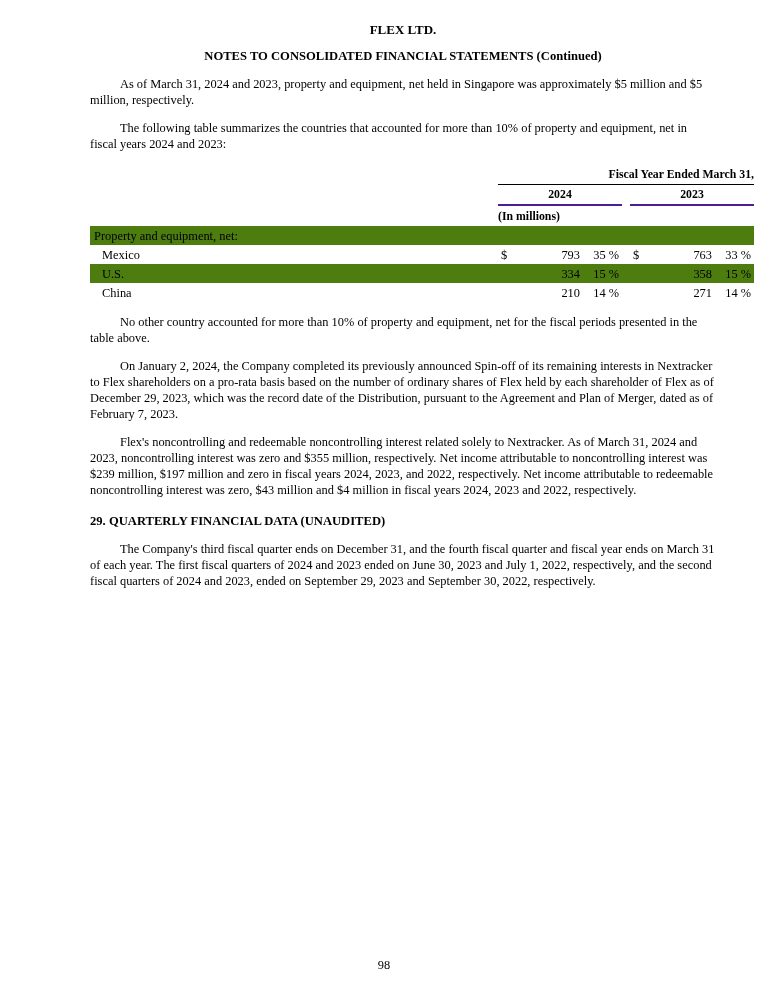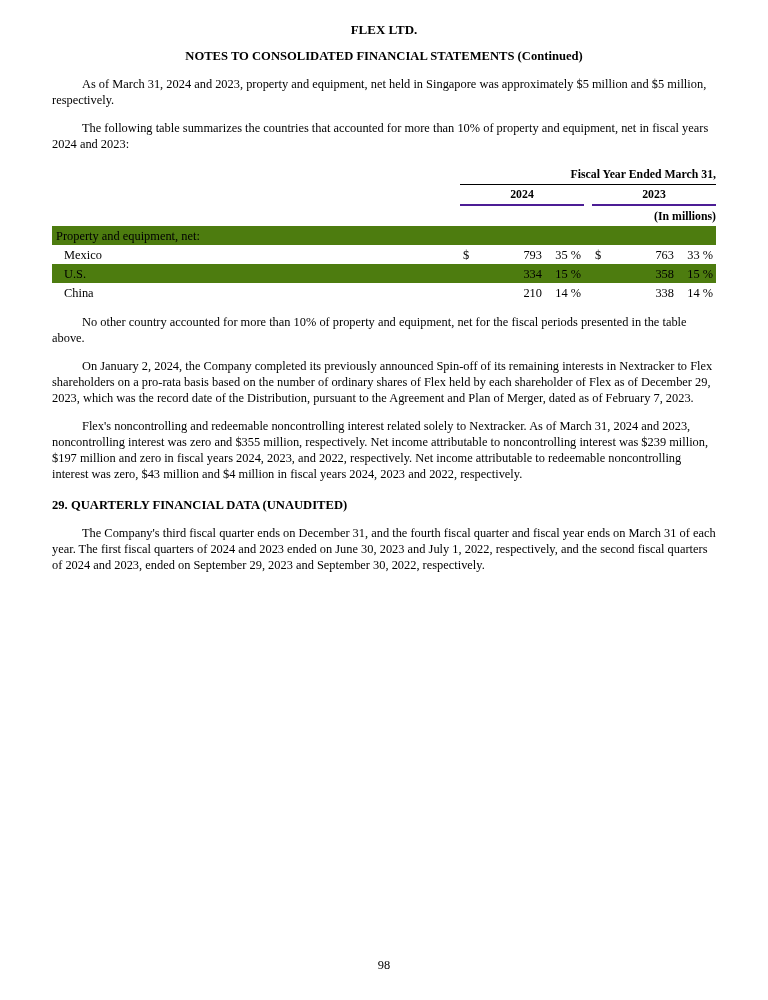--- a/index.html
+++ b/index.html
@@ -7,20 +7,21 @@
   body {
     width: 768px;
     height: 1000px;
     position: relative;
     font-family: "Liberation Serif", "DejaVu Serif", serif;
     color: #000000;
     overflow: hidden;
   }
   .page {
     padding: 22px 52px 0 52px;
+    margin-left: 38px;
   }
   .company-title {
     text-align: center;
     font-weight: bold;
     font-size: 13px;
     line-height: 16px;
   }
   .doc-title {
     text-align: center;
     font-weight: bold;
@@ -63,21 +64,21 @@
     padding-bottom: 2px !important;
   }
   .year-head {
     text-align: center;
     font-weight: bold;
     font-size: 11.8px;
     border-bottom: 2px solid #4c1d95;
     padding-bottom: 2px !important;
   }
   .units-note {
-    text-align: right;
+    text-align: left;
     font-weight: bold;
     font-size: 11.8px;
     padding: 2px 0 2px 0 !important;
   }
   .row-shaded td { background: #4d7c0f; }
   .section-label { padding-left: 4px !important; }
   .country-label { padding-left: 12px !important; }
   .cell-cur { text-align: left; padding-left: 3px !important; }
   .cell-val { text-align: right; }
   .cell-pct { text-align: right; padding-right: 3px !important; }
@@ -150,21 +151,21 @@
       <td class="cell-val">358</td>
       <td class="cell-pct">15 %</td>
     </tr>
     <tr>
       <td class="country-label">China</td>
       <td class="cell-cur"></td>
       <td class="cell-val">210</td>
       <td class="cell-pct">14 %</td>
       <td></td>
       <td class="cell-cur"></td>
-      <td class="cell-val">338</td>
+      <td class="cell-val">271</td>
       <td class="cell-pct">14 %</td>
     </tr>
   </tbody>
     </table>
 
   <p class="para">No other country accounted for more than 10% of property and equipment, net for the fiscal periods presented in the table above.</p>
 
   <p class="para">On January 2, 2024, the Company completed its previously announced Spin-off of its remaining interests in Nextracker to Flex shareholders on a pro-rata basis based on the number of ordinary shares of Flex held by each shareholder of Flex as of December 29, 2023, which was the record date of the Distribution, pursuant to the Agreement and Plan of Merger, dated as of February 7, 2023.</p>
   <p class="para">Flex's noncontrolling and redeemable noncontrolling interest related solely to Nextracker. As of March 31, 2024 and 2023, noncontrolling interest was zero and $355 million, respectively. Net income attributable to noncontrolling interest was $239 million, $197 million and zero in fiscal years 2024, 2023, and 2022, respectively. Net income attributable to redeemable noncontrolling interest was zero, $43 million and $4 million in fiscal years 2024, 2023 and 2022, respectively.</p>
 

